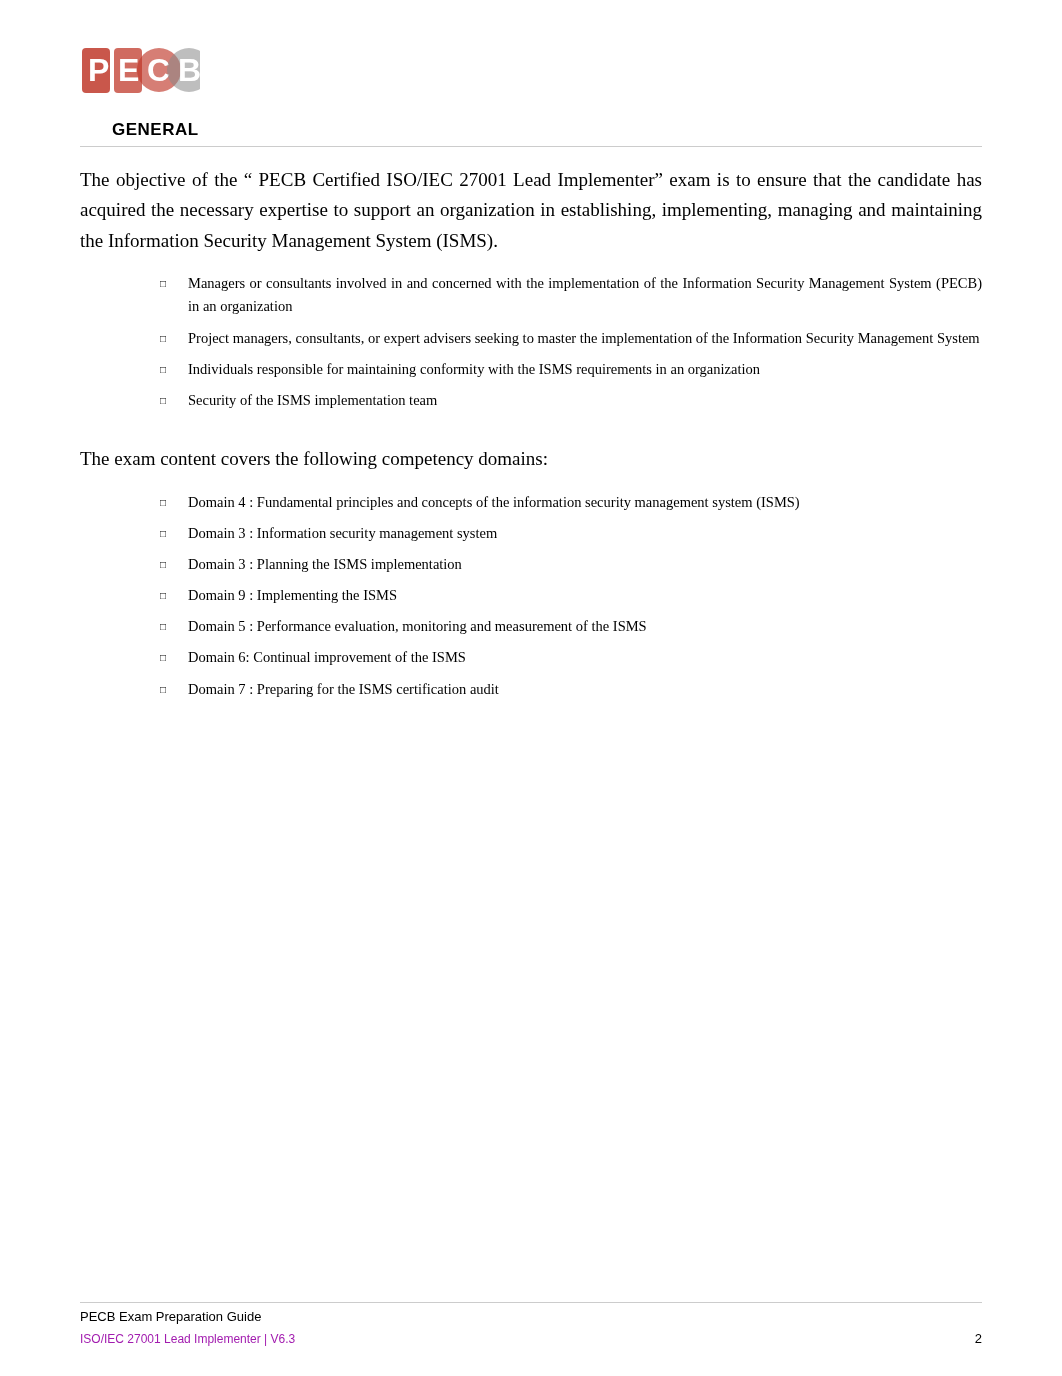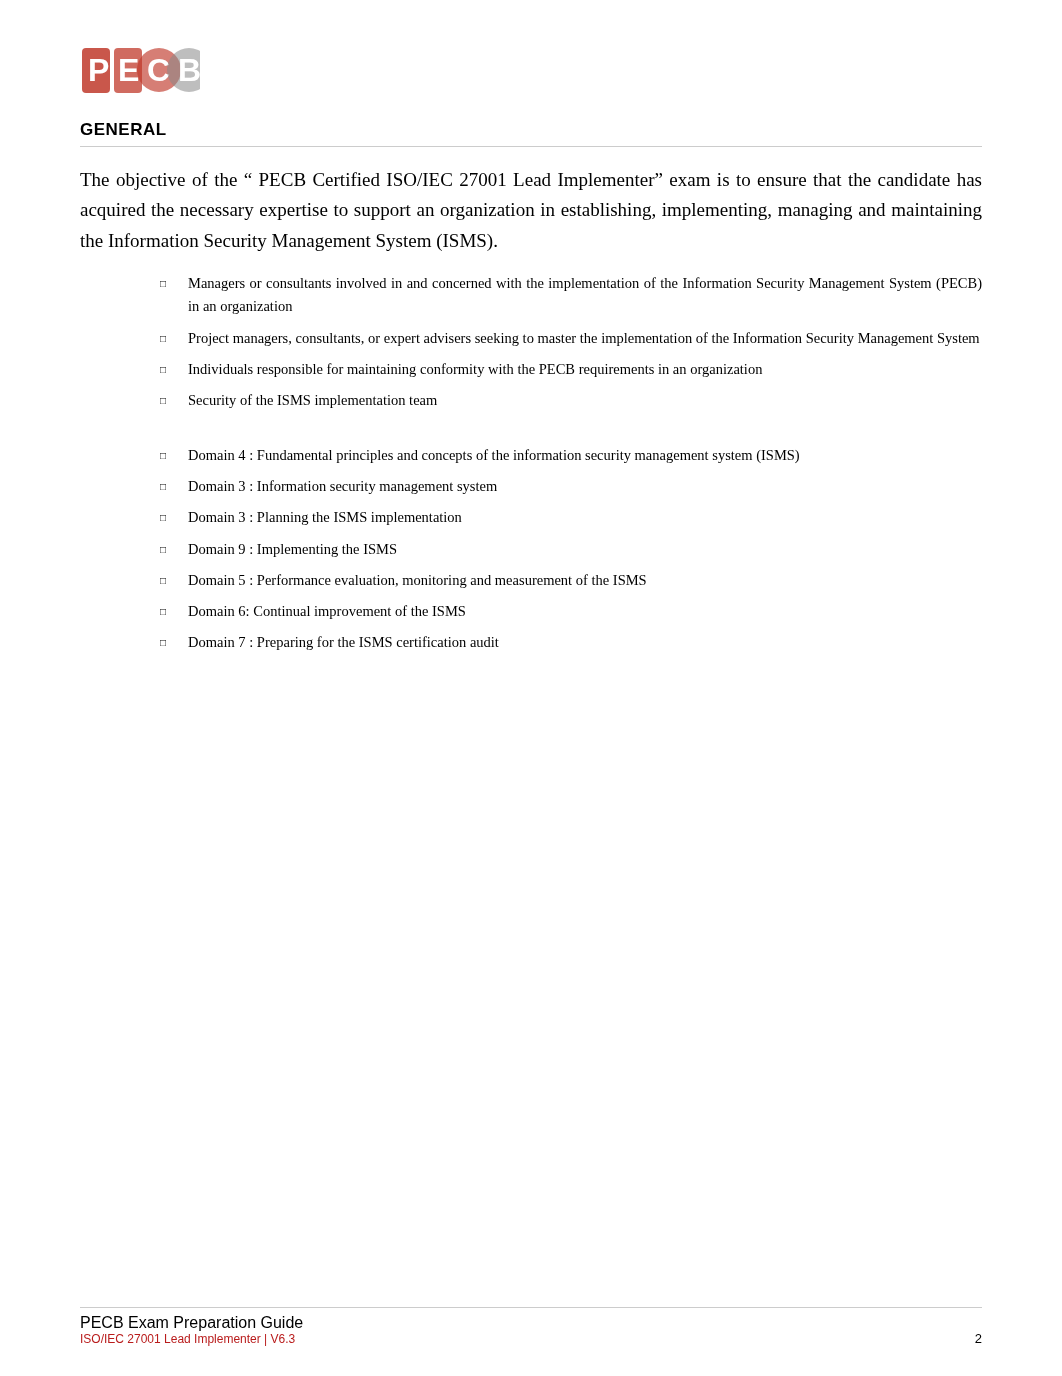--- a/index.html
+++ b/index.html
@@ -47,20 +47,21 @@
       border-top: 1.5px solid #cccccc;
       margin: 6px 0 18px 0;
     }
 
     .section-title {
       font-size: 17px;
       font-weight: bold;
       font-family: Arial, sans-serif;
       margin-bottom: 6px;
       letter-spacing: 0.5px;
+      margin-left: 32px;
     }
 
     .paragraph {
       font-size: 19px;
       line-height: 1.6;
       margin-bottom: 16px;
       text-align: justify;
     }
 
     .bullet-list {
@@ -96,30 +97,30 @@
       right: 80px;
     }
 
     .footer-divider {
       border: none;
       border-top: 1px solid #cccccc;
       margin-bottom: 6px;
     }
 
     .footer-title {
-      font-size: 16px;
+      font-size: 13px;
       font-family: Arial, sans-serif;
       color: #000;
-      margin-bottom: 0;
+      margin-bottom: 8px;
     }
 
     .footer-subtitle {
       font-size: 12px;
       font-family: Arial, sans-serif;
-      color: #b91c1c;
+      color: #a21caf;
     }
 
     .page-number {
       position: absolute;
       bottom: 30px;
       right: 80px;
       font-size: 13px;
       font-family: Arial, sans-serif;
       color: #000;
     }
@@ -160,30 +161,31 @@
   <li class="bullet-item" style="list-style: none;">
         <span class="bullet-icon">□</span>
         <span class="bullet-text">Managers or consultants involved in and concerned with the implementation of the Information Security Management System (PECB) in an organization</span>
       </li>
       <li class="bullet-item" style="list-style: none;">
         <span class="bullet-icon">□</span>
         <span class="bullet-text">Project managers, consultants, or expert advisers seeking to master the implementation of the Information Security Management System</span>
       </li>
       <li class="bullet-item" style="list-style: none;">
         <span class="bullet-icon">□</span>
-        <span class="bullet-text">Individuals responsible for maintaining conformity with the PECB requirements in an organization</span>
+        <span class="bullet-text">Individuals responsible for maintaining conformity with the ISMS requirements in an organization</span>
       </li>
       <li class="bullet-item" style="list-style: none;">
         <span class="bullet-icon">□</span>
         <span class="bullet-text">Security of the ISMS implementation team</span>
       </li>
     </ul>
 
   <div style="height: 16px;"></div>
 
+  <p class="paragraph">The exam content covers the following competency domains:</p>
 
   <ul class="bullet-list">
   <li class="bullet-item" style="list-style: none;">
         <span class="bullet-icon">□</span>
         <span class="bullet-text">Domain  4 :  Fundamental  principles  and    concepts  of  the  information    security management system (ISMS)</span>
       </li>
       <li class="bullet-item" style="list-style: none;">
         <span class="bullet-icon">□</span>
         <span class="bullet-text">Domain 3 : Information security management system</span>
       </li>

